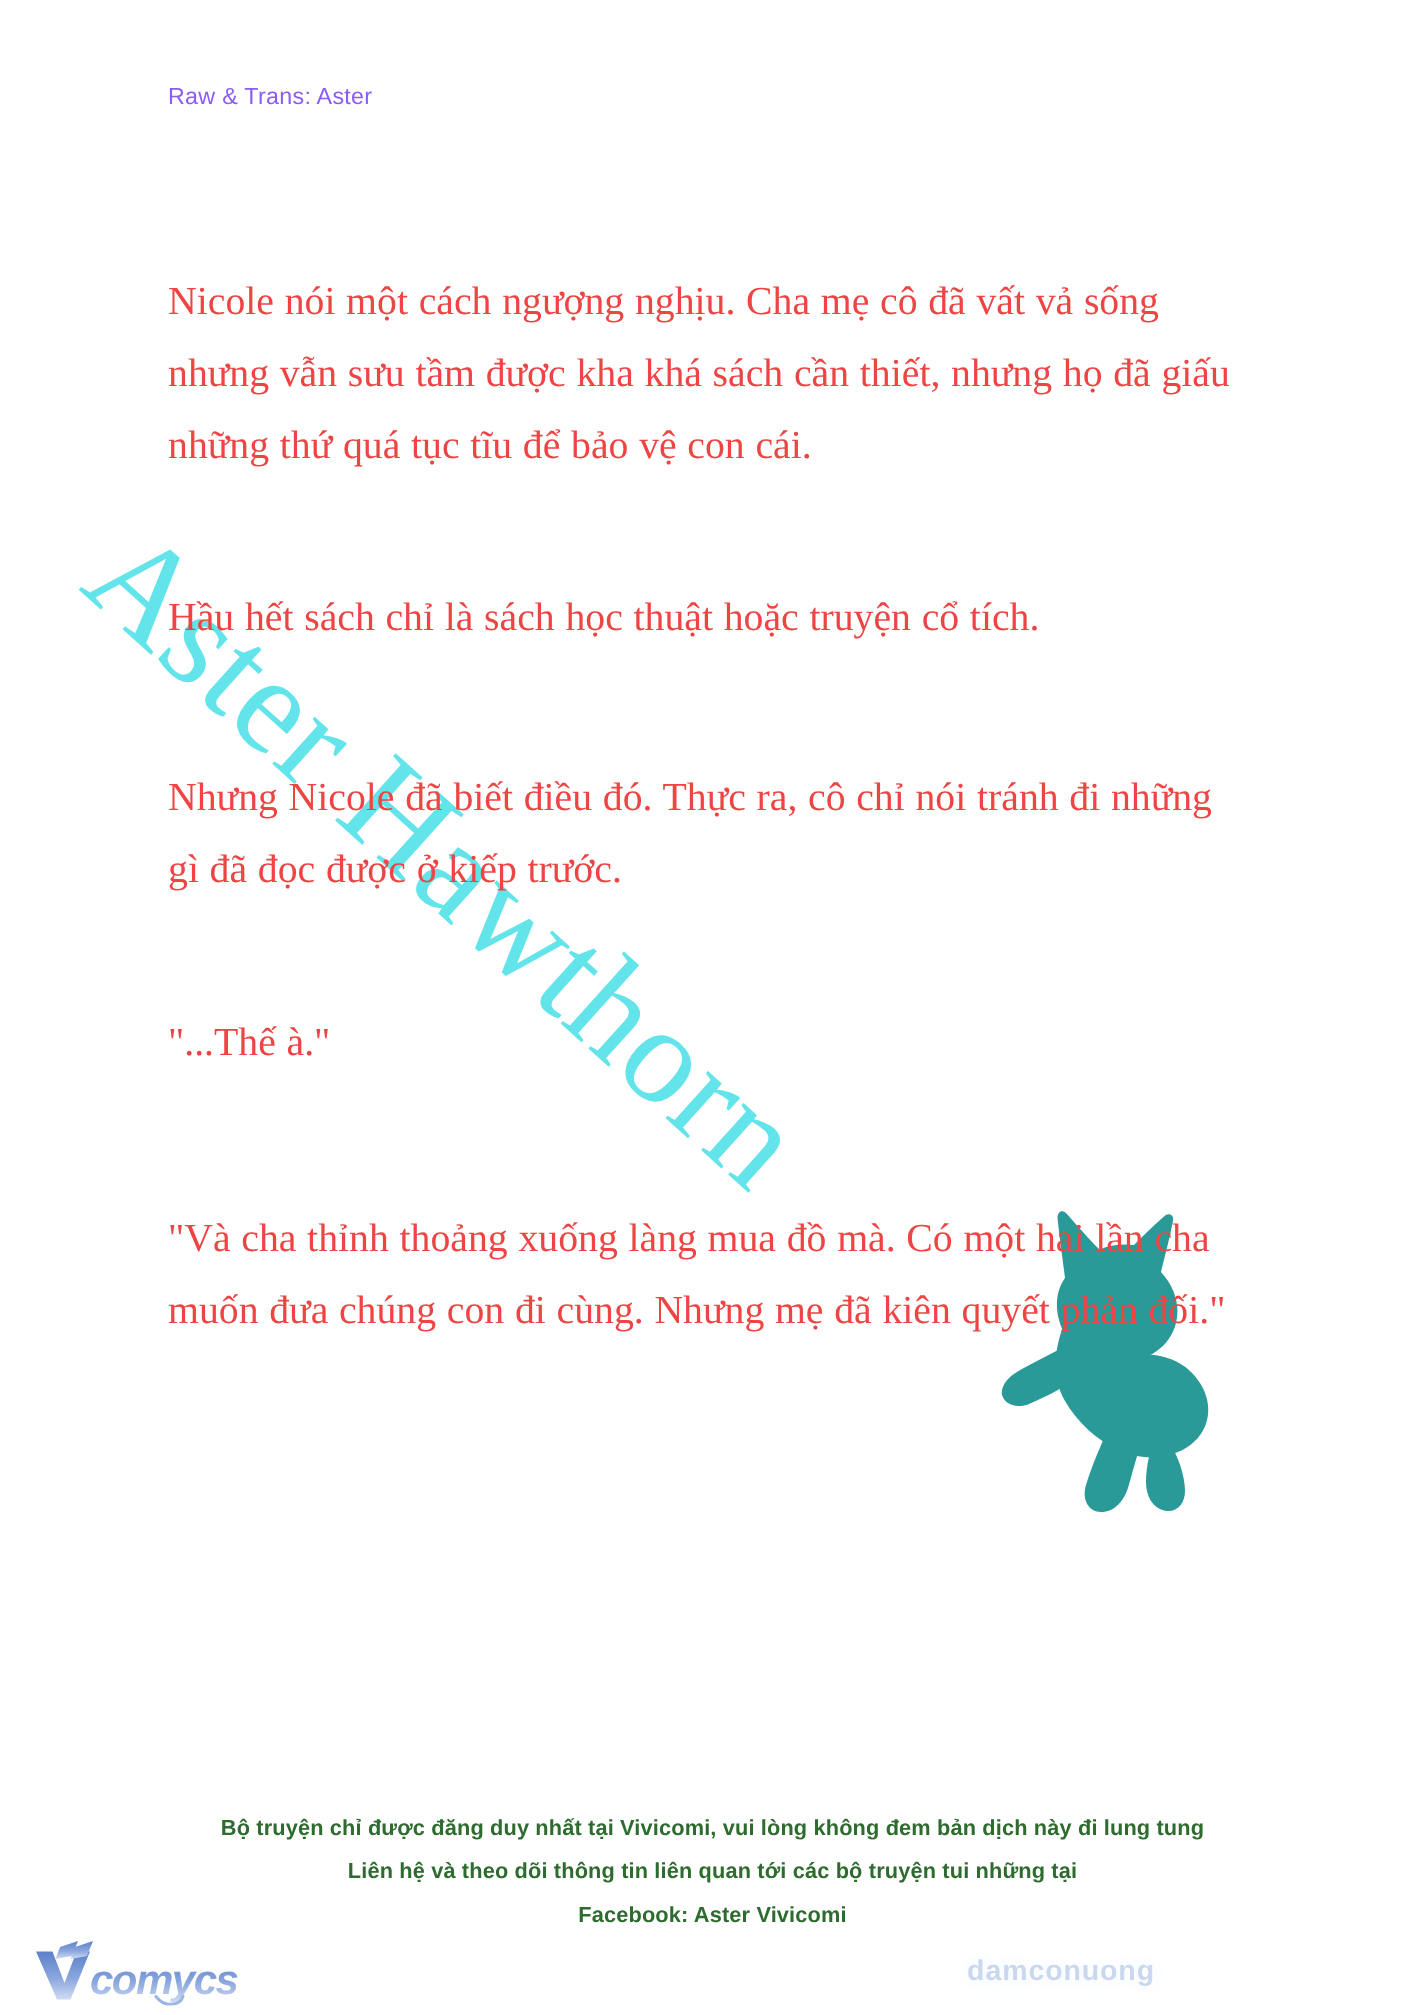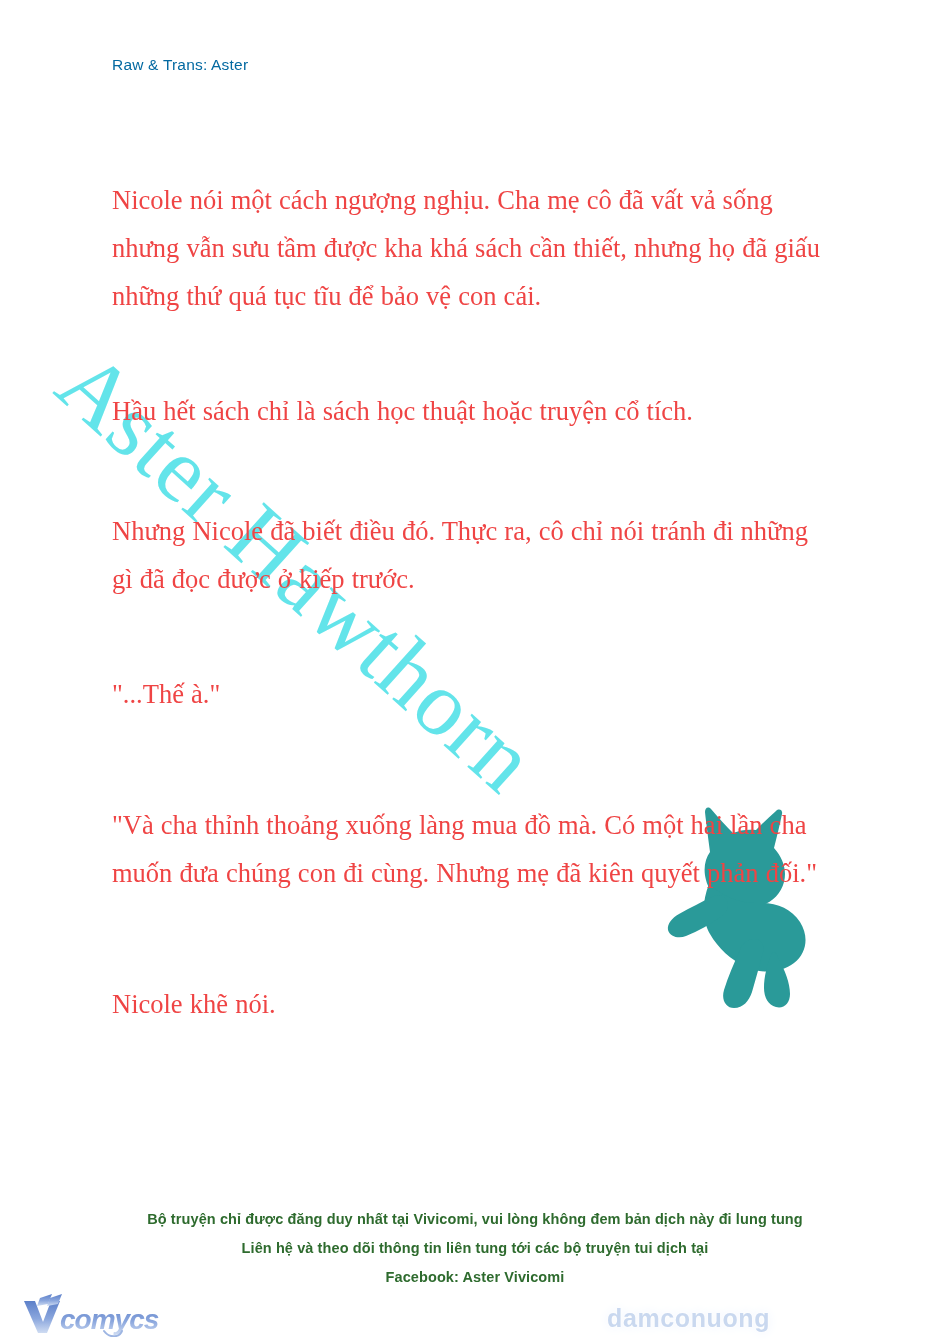--- a/index.html
+++ b/index.html
@@ -21,21 +21,21 @@
   }
 
   
   .header-credit {
     position: absolute;
     left: 112px;
     top: 56px;
     font-family: "Liberation Sans", sans-serif;
     font-size: 15.5px;
     font-weight: 400;
-    color: #0369a1;
+    color: #8b5cf6;
     letter-spacing: 0.2px;
     white-space: nowrap;
     z-index: 6;
   }
 
   
   .cat-art {
     position: absolute;
     left: 648px;
     top: 800px;
@@ -129,21 +129,21 @@
     width: 160px;
     height: 46px;
   }
   .brand-logo svg { display: block; width: 100%; height: 100%; }
 
   .site-tag {
     position: absolute;
     right: 18px;
     top: 21px;
     font-family: "Liberation Sans", sans-serif;
-    font-size: 25px;
+    font-size: 19px;
     font-weight: bold;
     letter-spacing: 0.6px;
     color: #c9d8ef;
     text-shadow:
       0 0 3px #ffffff,
       0 0 7px #ffffff,
       0 0 12px #e8f0fb,
       0 1px 0 #ffffff;
   }
 </style>
@@ -213,26 +213,25 @@
     <p class="para">Nicole nói một cách ngượng nghịu. Cha mẹ cô đã vất vả sống nhưng vẫn sưu tầm được kha khá sách cần thiết, nhưng họ đã giấu những thứ quá tục tĩu để bảo vệ con cái.</p>
     <div class="gap-lg"></div>
     <p class="para">Hầu hết sách chỉ là sách học thuật hoặc truyện cổ tích.</p>
     <div class="gap-md"></div>
     <p class="para">Nhưng Nicole đã biết điều đó. Thực ra, cô chỉ nói tránh đi những gì đã đọc được ở kiếp trước.</p>
     <div class="gap-lg"></div>
     <p class="para">"...Thế à."</p>
     <div class="gap-xl"></div>
     <p class="para">"Và cha thỉnh thoảng xuống làng mua đồ mà. Có một hai lần cha muốn đưa chúng con đi cùng. Nhưng mẹ đã kiên quyết phản đối."</p>
     <div class="gap-xl"></div>
-    <p class="para">Nicole khẽ nói.</p>
   </div>
 
   <div class="footer-note">
     <div class="footer-note-line">Bộ truyện chỉ được đăng duy nhất tại Vivicomi, vui lòng không đem bản dịch này đi lung tung</div>
-    <div class="footer-note-line">Liên hệ và theo dõi thông tin liên tung tới các bộ truyện tui dịch tại</div>
+    <div class="footer-note-line">Liên hệ và theo dõi thông tin liên quan tới các bộ truyện tui những tại</div>
     <div class="footer-note-line">Facebook: Aster Vivicomi</div>
   </div>
 
   <div class="bottom-bar">
 
     <div class="brand-logo">
       <svg viewBox="0 0 160 46" xmlns="http://www.w3.org/2000/svg" aria-hidden="true">
         <defs>
           <linearGradient id="vgrad" x1="0" y1="0" x2="0" y2="1">
             <stop offset="0%" stop-color="#5d80c9"></stop>

